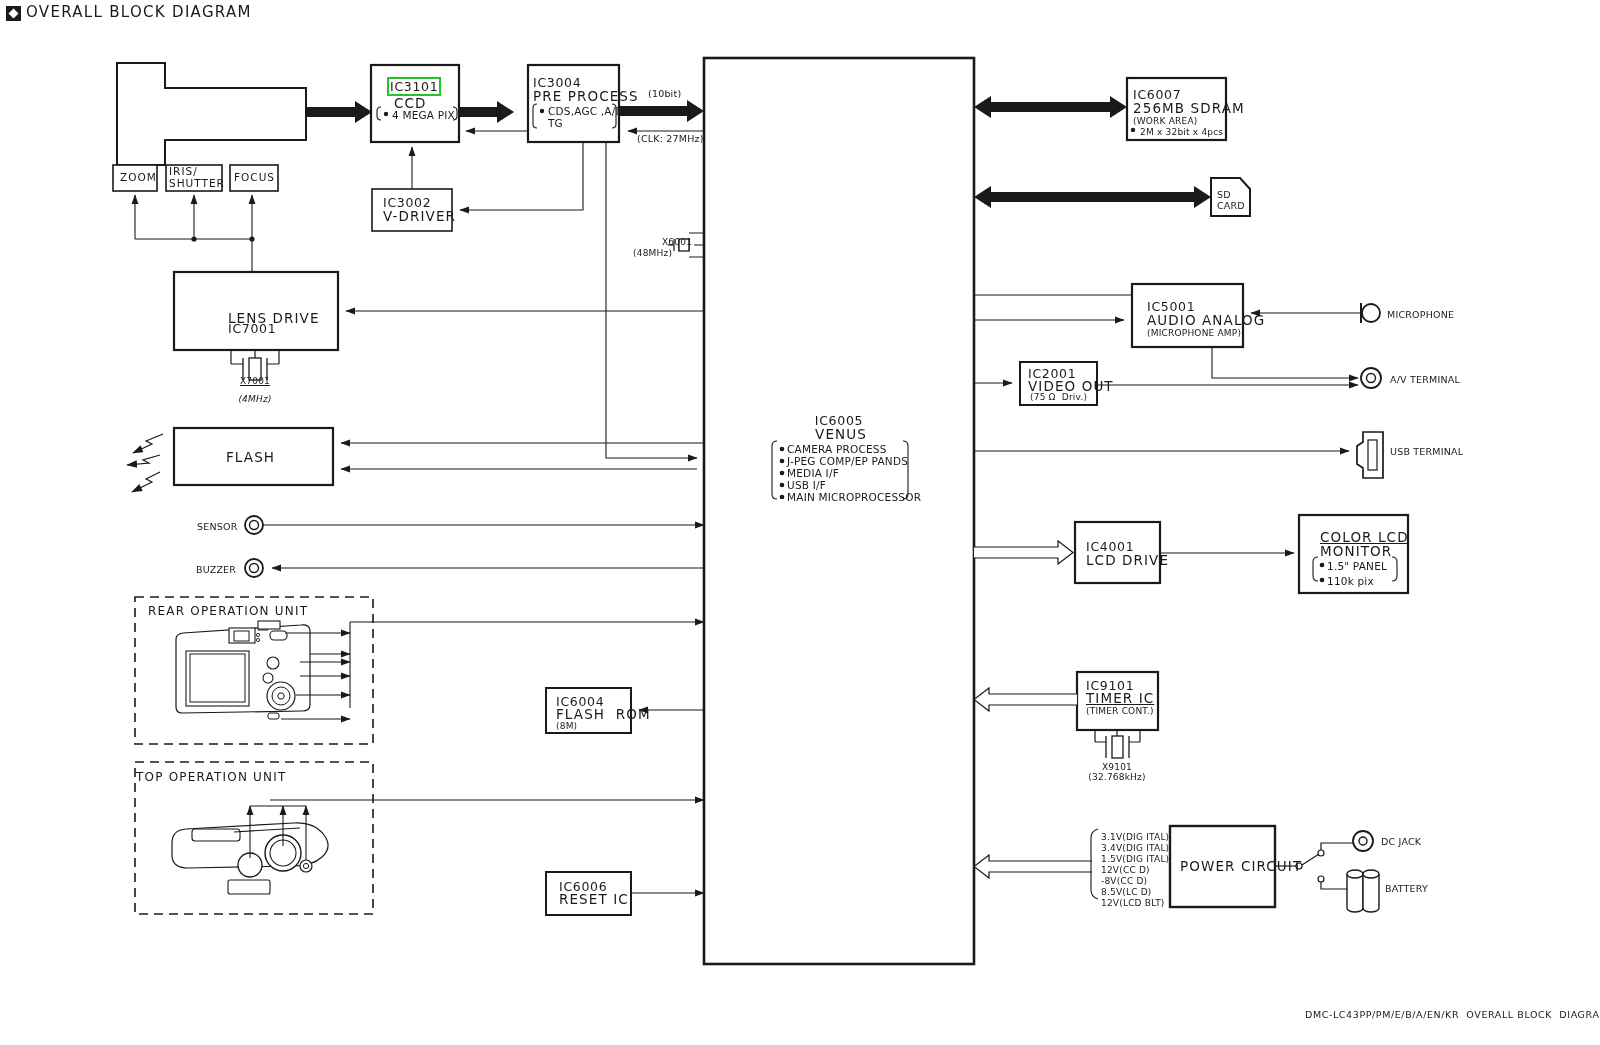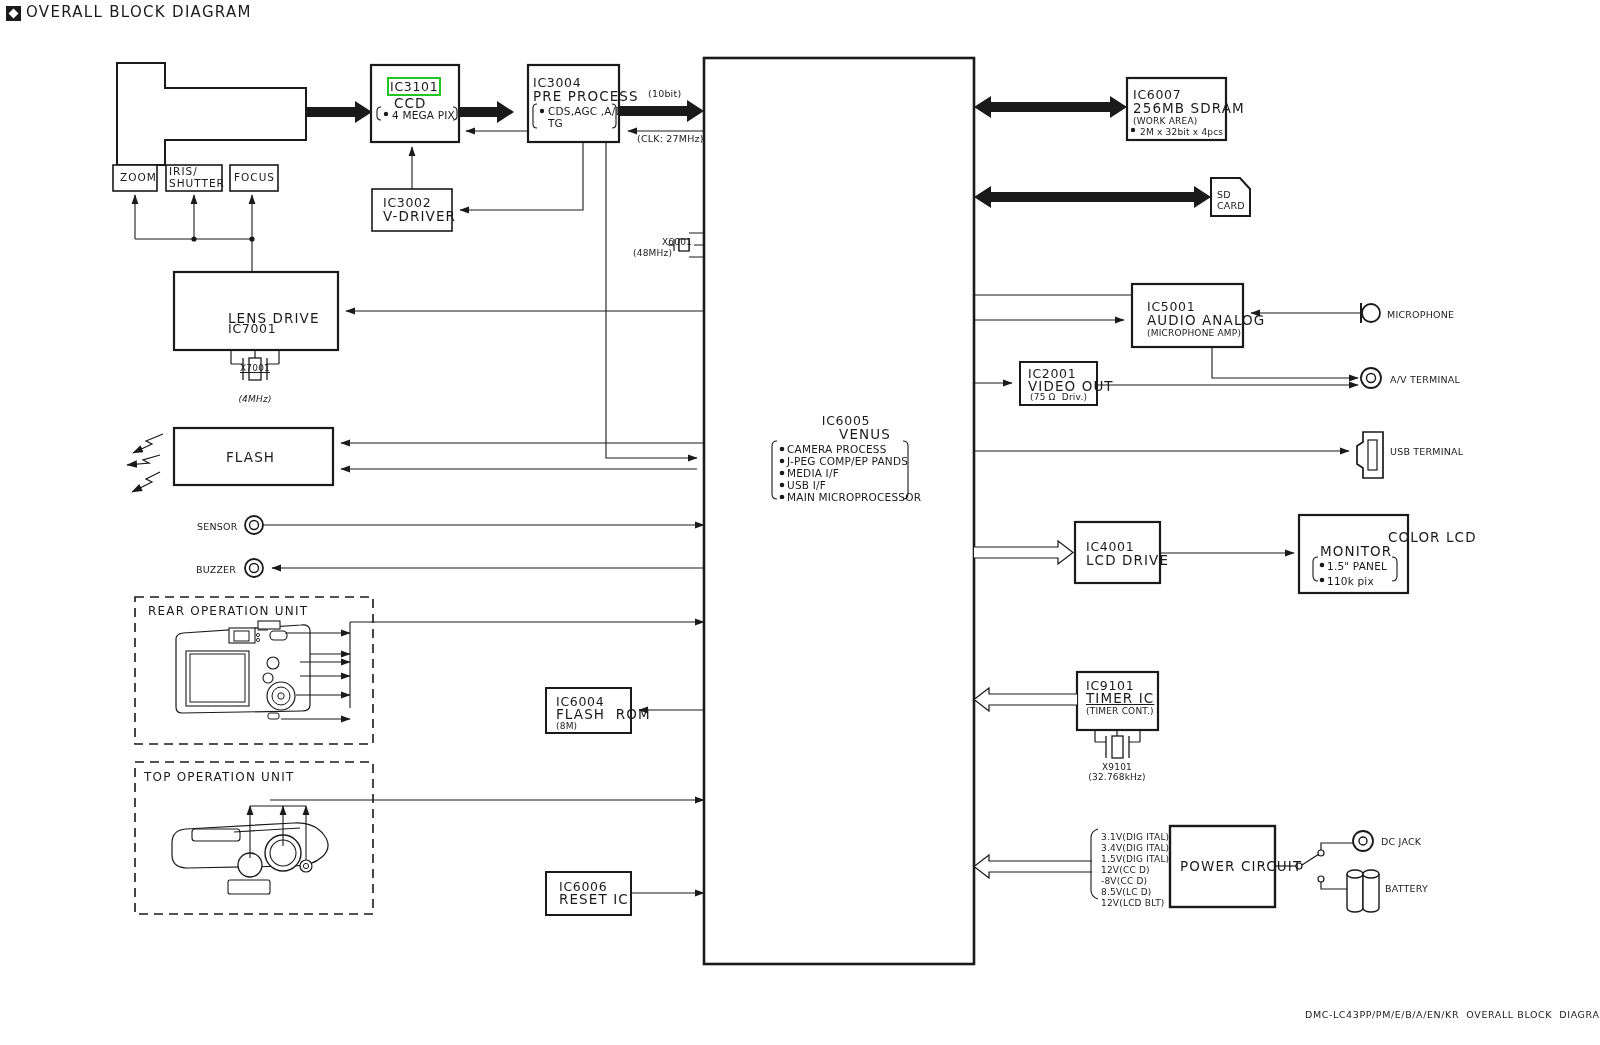--- a/index.html
+++ b/index.html
@@ -310,34 +310,34 @@
 
   <div class="txt small" style="left:648px;top:88px;">(10bit)</div>
   <div class="txt small" style="left:637px;top:133px;">(CLK: 27MHz)</div>
 
   <div class="txt blk-id" style="left:383px;top:196px;">IC3002</div>
   <div class="txt blk-nm" style="left:383px;top:209px;">V-DRIVER</div>
 
   <div class="txt blk-id" style="left:228px;top:298px;margin-top:24px;">IC7001</div>
   <div class="txt blk-nm" style="left:228px;top:311px;">LENS DRIVE</div>
 
-  <div class="txt tiny ctr" style="left:211px;top:363px;width:88px;text-decoration:underline;">X7001</div>
+  <div class="txt tiny ctr" style="left:211px;top:376px;width:88px;text-decoration:underline;">X7001</div>
   <div class="txt tiny ctr" style="left:211px;top:394px;width:88px;font-style:italic;">(4MHz)</div>
   <div class="txt tiny" style="left:662px;top:237px;">X6001</div>
   <div class="txt tiny" style="left:633px;top:248px;">(48MHz)</div>
   <div class="txt tiny ctr" style="left:1073px;top:762px;width:88px;">X9101</div>
   <div class="txt tiny ctr" style="left:1073px;top:772px;width:88px;">(32.768kHz)</div>
 
   <div class="txt blk-nm" style="left:226px;top:450px;">FLASH</div>
 
   <div class="txt small" style="left:197px;top:521px;">SENSOR</div>
   <div class="txt small" style="left:196px;top:564px;">BUZZER</div>
 
-  <div class="txt blk-id ctr" style="left:704px;top:414px;width:270px;padding-left:7px;">IC6005</div>
-  <div class="txt blk-nm ctr" style="left:704px;top:427px;width:274px;padding-left:24px;">VENUS</div>
+  <div class="txt blk-id ctr" style="left:704px;top:414px;width:270px;">IC6005</div>
+  <div class="txt blk-nm ctr" style="left:704px;top:427px;width:274px;">VENUS</div>
   <div class="txt blk-bul" style="left:787px;top:443px;">CAMERA PROCESS</div>
   <div class="txt blk-bul" style="left:787px;top:455px;text-align:center;">J-PEG COMP/EP PANDS</div>
   <div class="txt blk-bul" style="left:787px;top:467px;">MEDIA I/F</div>
   <div class="txt blk-bul" style="left:787px;top:479px;">USB I/F</div>
   <div class="txt blk-bul" style="left:787px;top:491px;">MAIN MICROPROCESSOR</div>
   <svg style="position:absolute;left:778px;top:443px;width:14px;height:56px;">
     <circle cx="4" cy="6" r="2.3" fill="#1a1a1a"></circle>
       <circle cx="4" cy="18" r="2.3" fill="#1a1a1a"></circle>
     <circle cx="4" cy="30" r="2.3" fill="#1a1a1a"></circle>
       <circle cx="4" cy="42" r="2.3" fill="#1a1a1a"></circle>
@@ -358,21 +358,21 @@
   <div class="txt small" style="left:1387px;top:309px;">MICROPHONE</div>
 
   <div class="txt blk-id" style="left:1028px;top:367px;">IC2001</div>
   <div class="txt blk-nm" style="left:1028px;top:379px;">VIDEO OUT</div>
   <div class="txt tiny" style="left:1030px;top:392px;">(75 Ω  Driv.)</div>
   <div class="txt small" style="left:1390px;top:374px;">A/V TERMINAL</div>
   <div class="txt small" style="left:1390px;top:446px;">USB TERMINAL</div>
 
   <div class="txt blk-id" style="left:1086px;top:540px;">IC4001</div>
   <div class="txt blk-nm" style="left:1086px;top:553px;">LCD DRIVE</div>
-  <div class="txt blk-nm" style="left:1388px;top:530px;">COLOR LCD</div>
+  <div class="txt blk-nm" style="left:1320px;top:530px;text-decoration:underline;">COLOR LCD</div>
   <div class="txt blk-nm" style="left:1320px;top:544px;">MONITOR</div>
   <div class="txt blk-bul" style="left:1327px;top:560px;">1.5" PANEL</div>
   <div class="txt blk-bul" style="left:1327px;top:575px;">110k pix</div>
 
   <div class="txt blk-id" style="left:556px;top:695px;">IC6004</div>
   <div class="txt blk-nm" style="left:556px;top:707px;">FLASH  ROM</div>
   <div class="txt tiny" style="left:556px;top:721px;">(8M)</div>
   <div class="txt blk-id" style="left:559px;top:880px;">IC6006</div>
   <div class="txt blk-nm" style="left:559px;top:892px;">RESET IC</div>
 
@@ -385,17 +385,17 @@
   <div class="txt tiny" style="left:1101px;top:843px;">3.4V(DIG ITAL)</div>
   <div class="txt tiny" style="left:1101px;top:854px;">1.5V(DIG ITAL)</div>
   <div class="txt tiny" style="left:1101px;top:865px;">12V(CC D)</div>
   <div class="txt tiny" style="left:1101px;top:876px;">-8V(CC D)</div>
   <div class="txt tiny" style="left:1101px;top:887px;">8.5V(LC D)</div>
   <div class="txt tiny" style="left:1101px;top:898px;">12V(LCD BLT)</div>
   <div class="txt small" style="left:1381px;top:836px;">DC JACK</div>
   <div class="txt small" style="left:1385px;top:883px;">BATTERY</div>
 
   <div class="txt dash-title" style="left:148px;top:604px;">REAR OPERATION UNIT</div>
-  <div class="txt dash-title" style="left:144px;top:770px;">TOP OPERATION UNIT</div>
+  <div class="txt dash-title" style="left:136px;top:770px;">TOP OPERATION UNIT</div>
 
   <div class="txt footer" style="left:1305px;top:1009px;">DMC-LC43PP/PM/E/B/A/EN/KR  OVERALL BLOCK  DIAGRAM</div>
 
 </div>
 
 </body></html>

